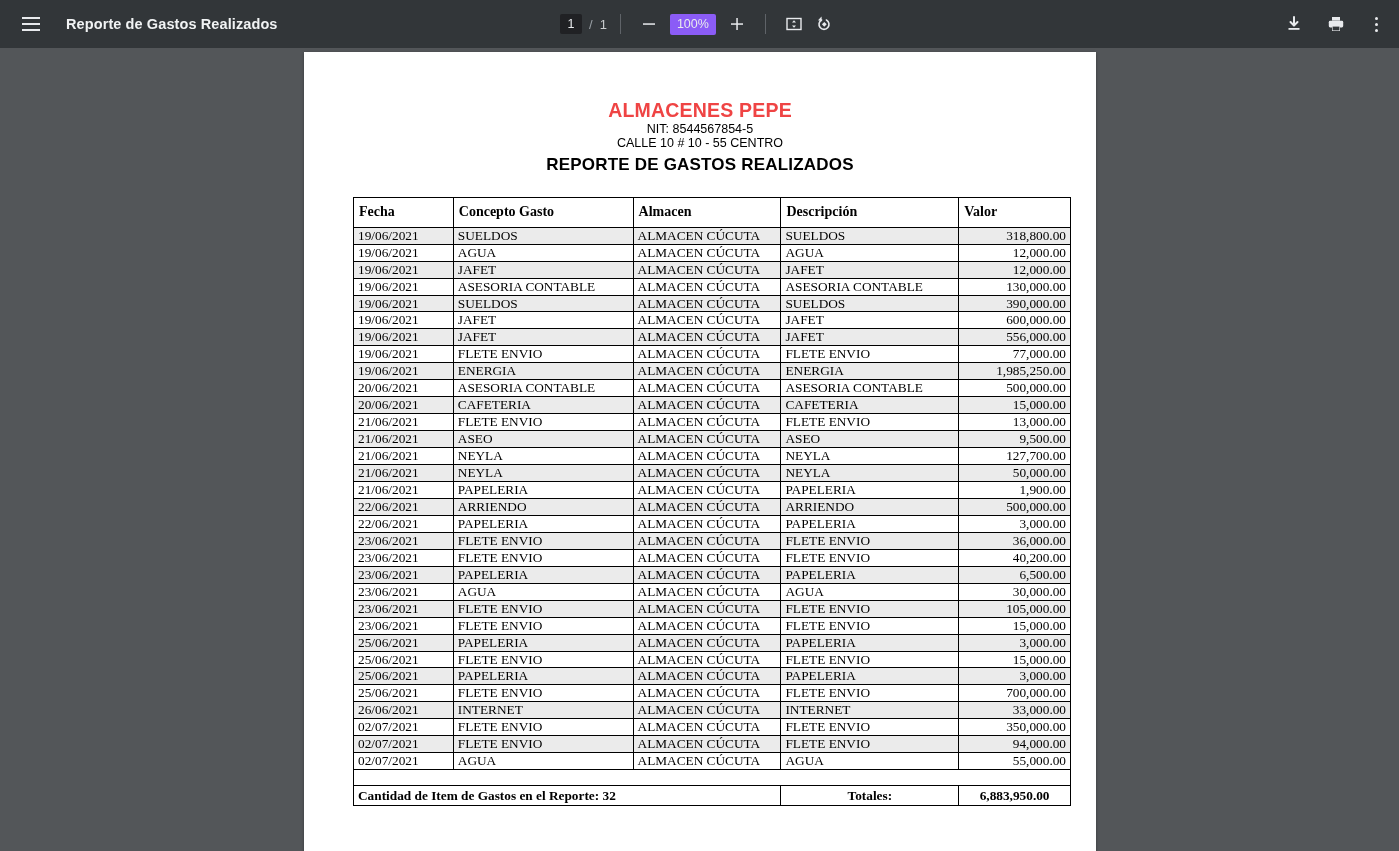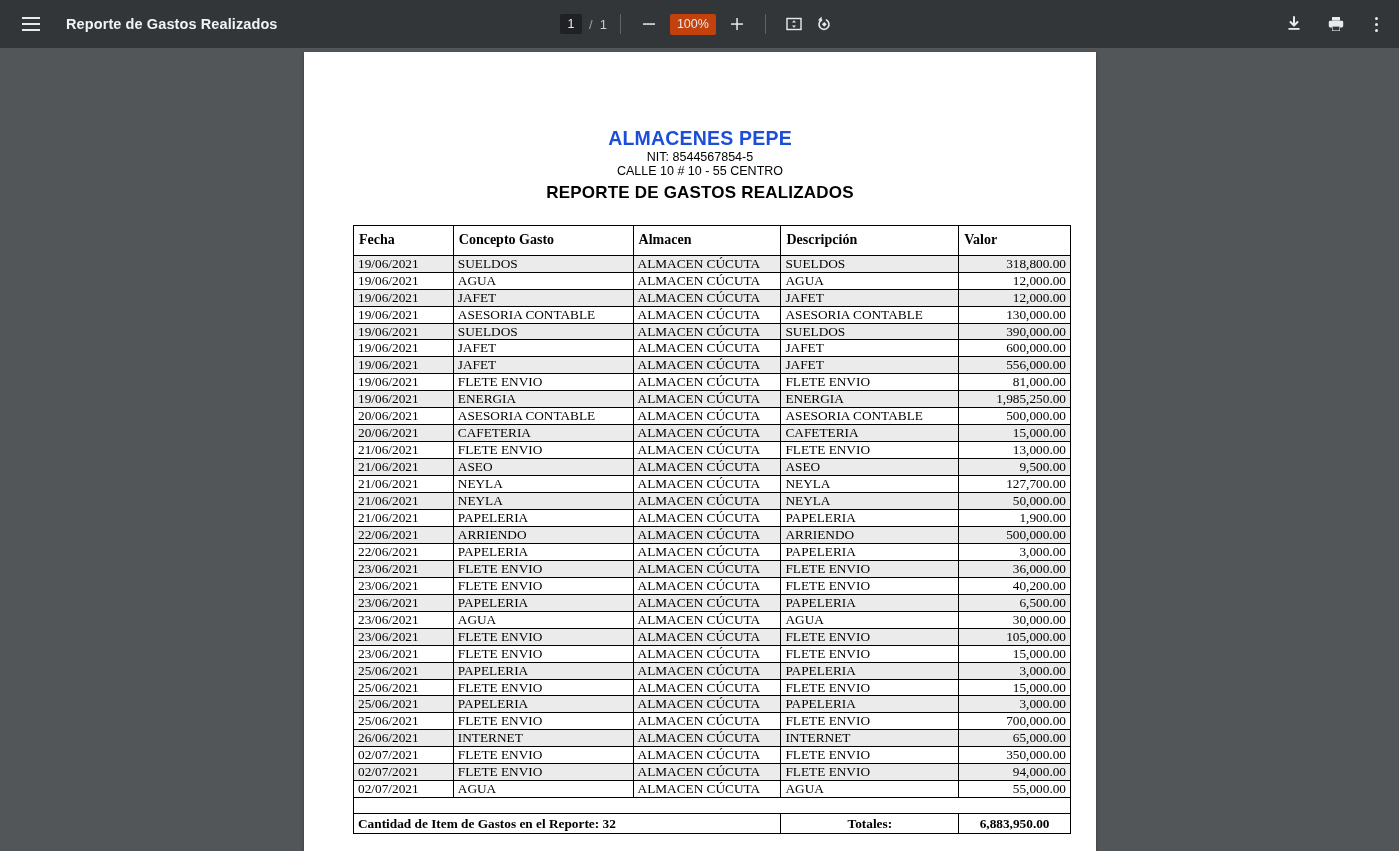--- a/index.html
+++ b/index.html
@@ -76,21 +76,21 @@
   }
   .tb-btn {
     width: 30px; height: 30px;
     display: flex; align-items: center; justify-content: center;
     cursor: pointer;
     border-radius: 2px;
   }
   .tb-btn svg { display: block; }
   #zoom-level {
     min-width: 46px; height: 21px;
-    background: #c2410c;
+    background: #8b5cf6;
     border-radius: 2px;
     color: #e8eaed;
     font-size: 12.5px;
     display: flex; align-items: center; justify-content: center;
     margin: 0 6px;
   }
   .tb-right {
     position: absolute; right: 10px; top: 0; height: 48px;
     display: flex; align-items: center; gap: 12px;
   }
@@ -111,23 +111,22 @@
     left: 304px; top: 4px;
     width: 792px; height: 1020px;
     background: #ffffff;
     box-shadow: 0 1px 3px rgba(0,0,0,0.35);
   }
 
   
   #doc-header { text-align: center; padding-top: 47px; }
   #company-name {
     font-family: "Liberation Sans", sans-serif;
-    font-size: 19.5px; font-weight: bold; color: #1d4ed8;
+    font-size: 19.5px; font-weight: bold; color: #ef4444;
     letter-spacing: 0.2px;
-    margin-top: 28px;
   }
   #company-nit, #company-address {
     font-family: "Liberation Sans", sans-serif;
     font-size: 12.5px; color: #000; margin-top: 0;
   }
   #report-title {
     font-family: "Liberation Sans", sans-serif;
     font-size: 17px; font-weight: bold; color: #000;
     margin-top: 5px; letter-spacing: 0.2px;
   }
@@ -326,21 +325,21 @@
               <td class="col-concep">JAFET</td>
               <td class="col-almac">ALMACEN CÚCUTA</td>
               <td class="col-desc">JAFET</td>
               <td class="col-valor">556,000.00</td>
             </tr>
             <tr>
               <td class="col-fecha">19/06/2021</td>
               <td class="col-concep">FLETE ENVIO</td>
               <td class="col-almac">ALMACEN CÚCUTA</td>
               <td class="col-desc">FLETE ENVIO</td>
-              <td class="col-valor">81,000.00</td>
+              <td class="col-valor">77,000.00</td>
             </tr>
             <tr class="shaded">
               <td class="col-fecha">19/06/2021</td>
               <td class="col-concep">ENERGIA</td>
               <td class="col-almac">ALMACEN CÚCUTA</td>
               <td class="col-desc">ENERGIA</td>
               <td class="col-valor">1,985,250.00</td>
             </tr>
             <tr>
               <td class="col-fecha">20/06/2021</td>
@@ -473,21 +472,21 @@
               <td class="col-concep">FLETE ENVIO</td>
               <td class="col-almac">ALMACEN CÚCUTA</td>
               <td class="col-desc">FLETE ENVIO</td>
               <td class="col-valor">700,000.00</td>
             </tr>
             <tr class="shaded">
               <td class="col-fecha">26/06/2021</td>
               <td class="col-concep">INTERNET</td>
               <td class="col-almac">ALMACEN CÚCUTA</td>
               <td class="col-desc">INTERNET</td>
-              <td class="col-valor">65,000.00</td>
+              <td class="col-valor">33,000.00</td>
             </tr>
             <tr>
               <td class="col-fecha">02/07/2021</td>
               <td class="col-concep">FLETE ENVIO</td>
               <td class="col-almac">ALMACEN CÚCUTA</td>
               <td class="col-desc">FLETE ENVIO</td>
               <td class="col-valor">350,000.00</td>
             </tr>
             <tr class="shaded">
               <td class="col-fecha">02/07/2021</td>

